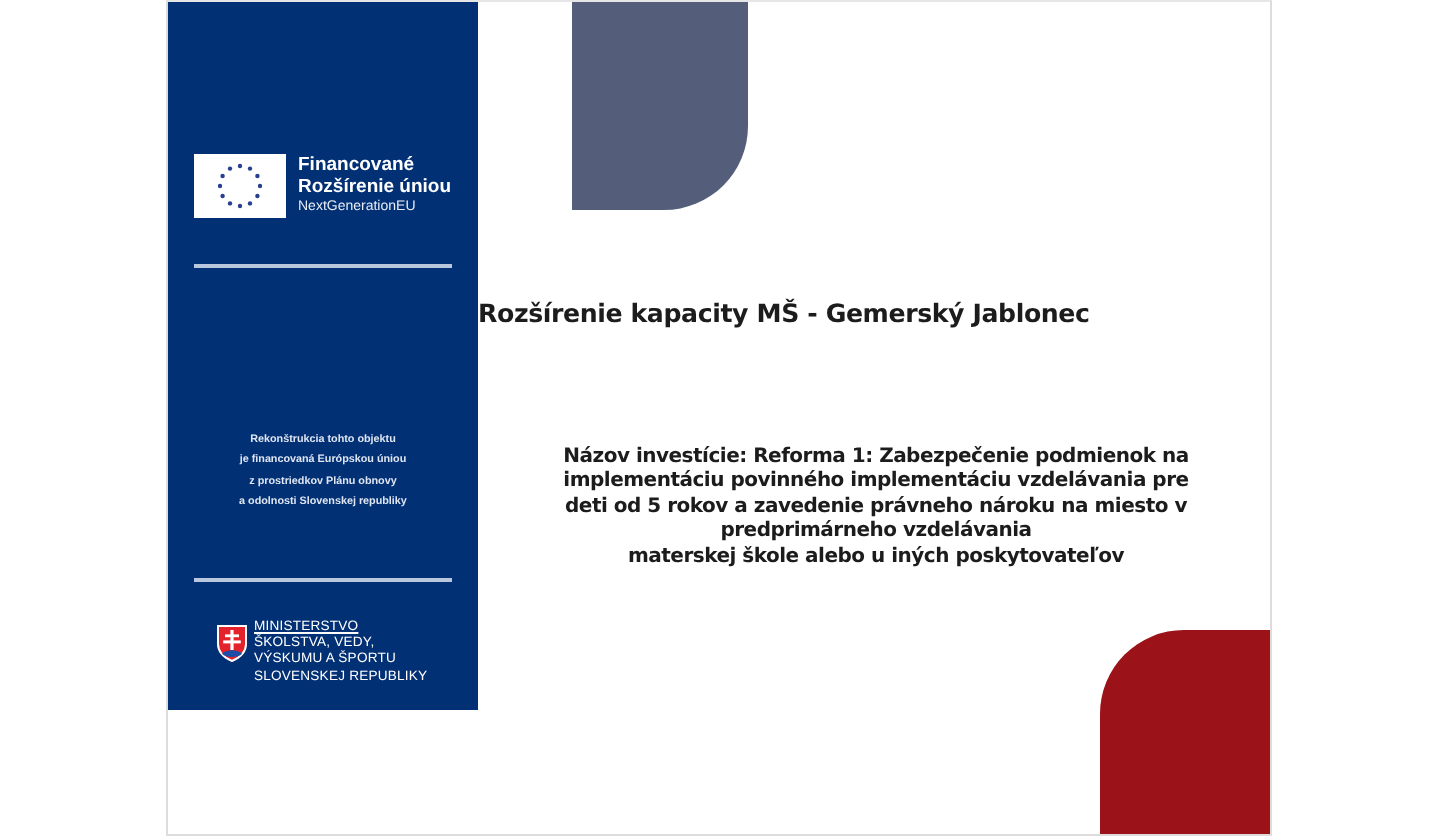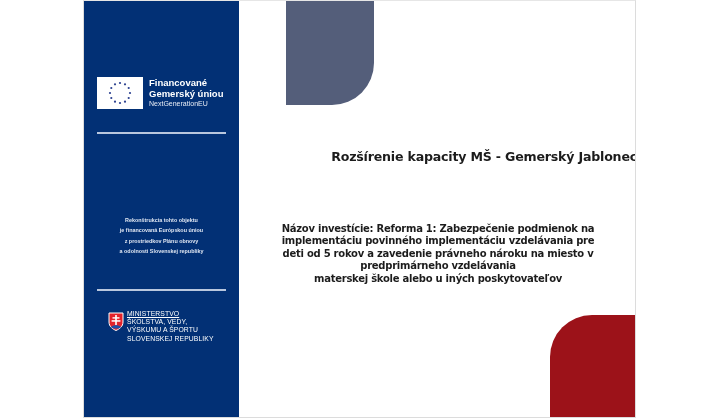--- a/index.html
+++ b/index.html
@@ -3,21 +3,21 @@
   <meta charset="utf-8">
   <style>
     html, body { margin: 0; padding: 0; background: #ffffff; }
     body { width: 720px; height: 420px; position: relative; overflow: hidden; font-family: "Liberation Sans", sans-serif; }
     .slide {
       position: absolute; left: 83px; top: 0; width: 553px; height: 418px;
       background: #ffffff; border: 1px solid #dcdcdc; border-top: 1px solid #e6e6e6;
       box-sizing: border-box; overflow: hidden;
     }
     .side {
-      position: absolute; left: 0; top: 0; width: 155px; height: 418px;
+      position: absolute; left: 0; top: 0; width: 155px; height: 354px;
       background: #023075;
     }
     .eu-block { position: absolute; left: 13px; top: 76px; width: 135px; height: 33px; }
     .eu-flag {
       position: absolute; left: 0; top: 0; width: 46px; height: 32px; background: #ffffff;
     }
     .eu-flag svg { position: absolute; left: 0; top: 0; }
     .eu-text { position: absolute; left: 52px; top: 0; color: #ffffff; }
     .eu-text .l1, .eu-text .l2 { font-size: 9.5px; font-weight: bold; line-height: 11px; display:block; white-space: nowrap; }
     .eu-text .l3 { font-size: 7px; line-height: 10px; display:block; color:#e8ecf5; white-space: nowrap; }
@@ -40,21 +40,21 @@
     .min-text .first { text-decoration: underline; text-decoration-thickness: 0.6px; text-underline-offset: 1px; }
     .shape-top {
       position: absolute; left: 202px; top: -1px; width: 88px; height: 105px;
       background: #545e7a; border-bottom-right-radius: 42px;
     }
     .shape-bottom {
       position: absolute; left: 466px; top: 314px; width: 90px; height: 106px;
       background: #9c1219; border-top-left-radius: 42px;
     }
     .title {
-      position: absolute; left: 155px; top: 148px; width: 398px; text-align: right;
+      position: absolute; left: 155px; top: 148px; width: 398px; text-align: left;
       font-family: "DejaVu Sans", sans-serif; font-weight: bold; font-size: 12.6px; color: #1c1c1c; letter-spacing: -0.2px;
       white-space: nowrap;
     }
     .investment {
       position: absolute; left: 168px; top: 222px; width: 372px; text-align: center;
       font-family: "DejaVu Sans", sans-serif; font-weight: bold; font-size: 10px; line-height: 12.4px; color: #1c1c1c; letter-spacing: -0.25px;
     }
     .investment span { display: block; white-space: nowrap; }
   </style>
 </head>
@@ -78,21 +78,21 @@
             <circle cx="18" cy="24.7" r="1.1"></circle>
             <circle cx="14.3" cy="21" r="1.1"></circle>
             <circle cx="13" cy="16" r="1.1"></circle>
             <circle cx="14.3" cy="11" r="1.1"></circle>
             <circle cx="18" cy="7.3" r="1.1"></circle>
           </g>
         </svg>
       </div>
       <div class="eu-text">
         <span class="l1">Financované</span>
-        <span class="l2">Gemerský úniou</span>
+        <span class="l2">Rozšírenie úniou</span>
         <span class="l3">NextGenerationEU</span>
       </div>
     </div>
 
     <div class="divider" style="top:131px;"></div>
 
 
     <div class="funding">
       <span>Rekonštrukcia tohto objektu</span>
       <span>je financovaná Európskou úniou</span>

